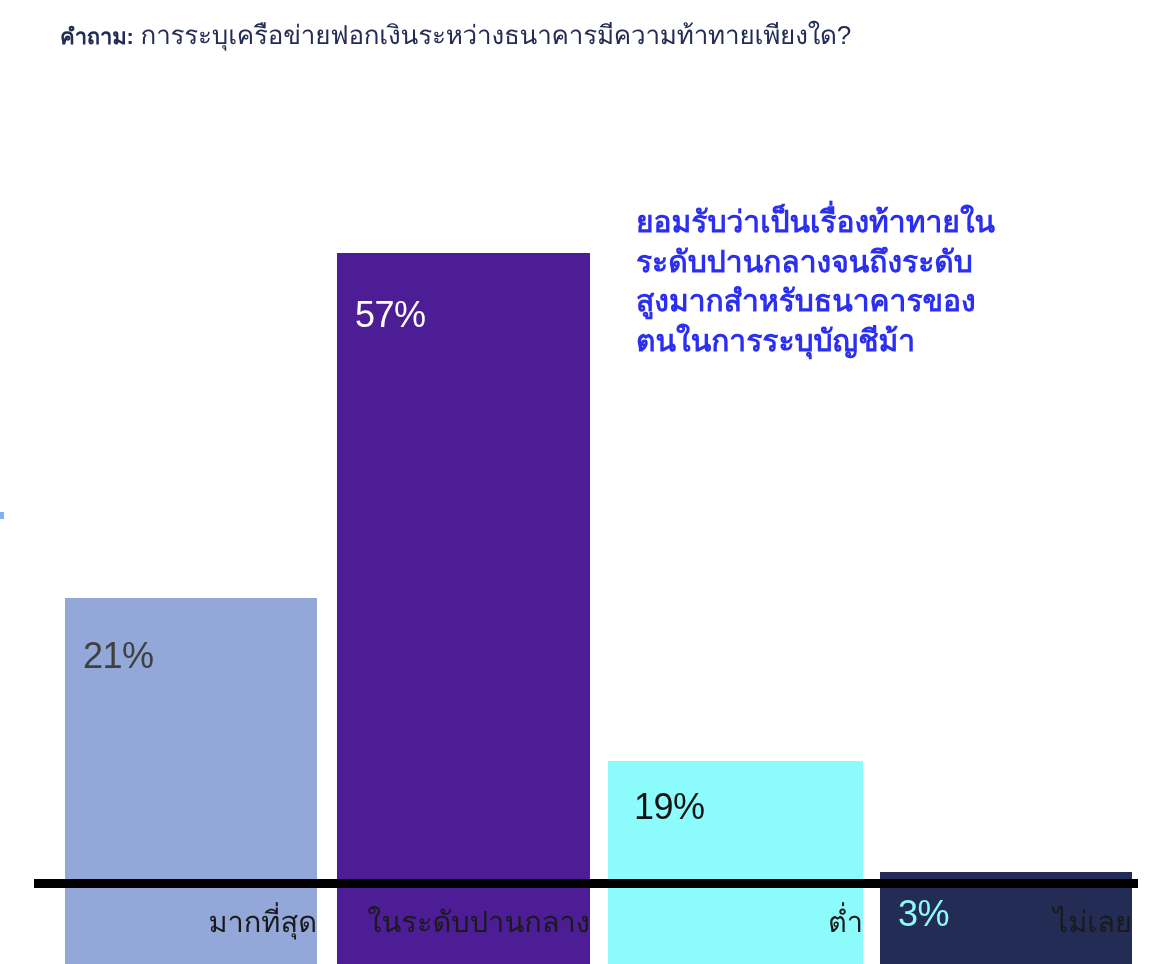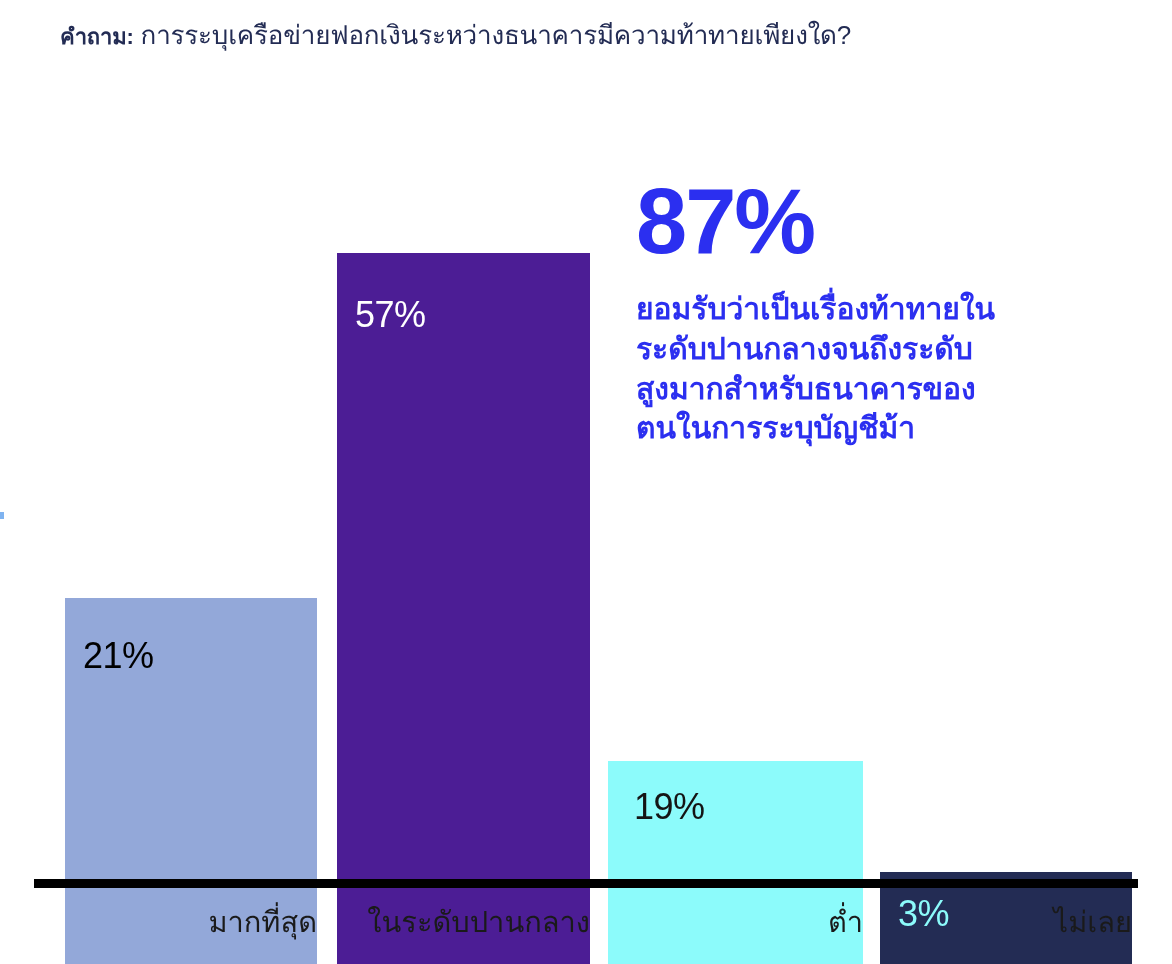--- a/index.html
+++ b/index.html
@@ -67,21 +67,21 @@
     letter-spacing: -0.5px;
     line-height: 1;
   }
 
   
   #bar-0 { left: 65px;  width: 252px; height: 366px; background: #93a8d9; }
   #bar-1 { left: 337px; width: 253px; height: 711px; background: #4c1d95; margin-top: 8px; }
   #bar-2 { left: 608px; width: 255px; height: 203px; background: #8cfbfb; }
   #bar-3 { left: 880px; width: 252px; height:  92px; background: #232c54; }
 
-  #bar-0 .bar-value { top: 40px;  color: #000000; }
+  #bar-0 .bar-value { top: 40px;  color: #404040; }
   #bar-1 .bar-value { top: 44px;  color: #ffffff; }
   #bar-2 .bar-value { top: 28px;  color: #141414; margin-left: 8px; }
   #bar-3 .bar-value { top: 24px;  color: #8cfbfb; }
 
   
   #axis-line {
     position: absolute;
     left: 34px;
     top: 879px;
     width: 1104px;
@@ -156,20 +156,19 @@
   <div id="axis-line"></div>
 
   <div class="cat-label" id="cat-0">มากที่สุด</div>
   <div class="cat-label" id="cat-1">ในระดับปานกลาง</div>
   <div class="cat-label" id="cat-2">ต่ำ</div>
   <div class="cat-label" id="cat-3">ไม่เลย</div>
 
 </div>
 
 <div id="callout">
-  <div id="callout-figure">87%</div>
   <div id="callout-body">
     <span class="callout-line">ยอมรับว่าเป็นเรื่องท้าทายใน</span>
     <span class="callout-line">ระดับปานกลางจนถึงระดับ</span>
     <span class="callout-line">สูงมากสำหรับธนาคารของ</span>
     <span class="callout-line">ตนในการระบุบัญชีม้า</span>
   </div>
 </div>
 
 </body></html>

